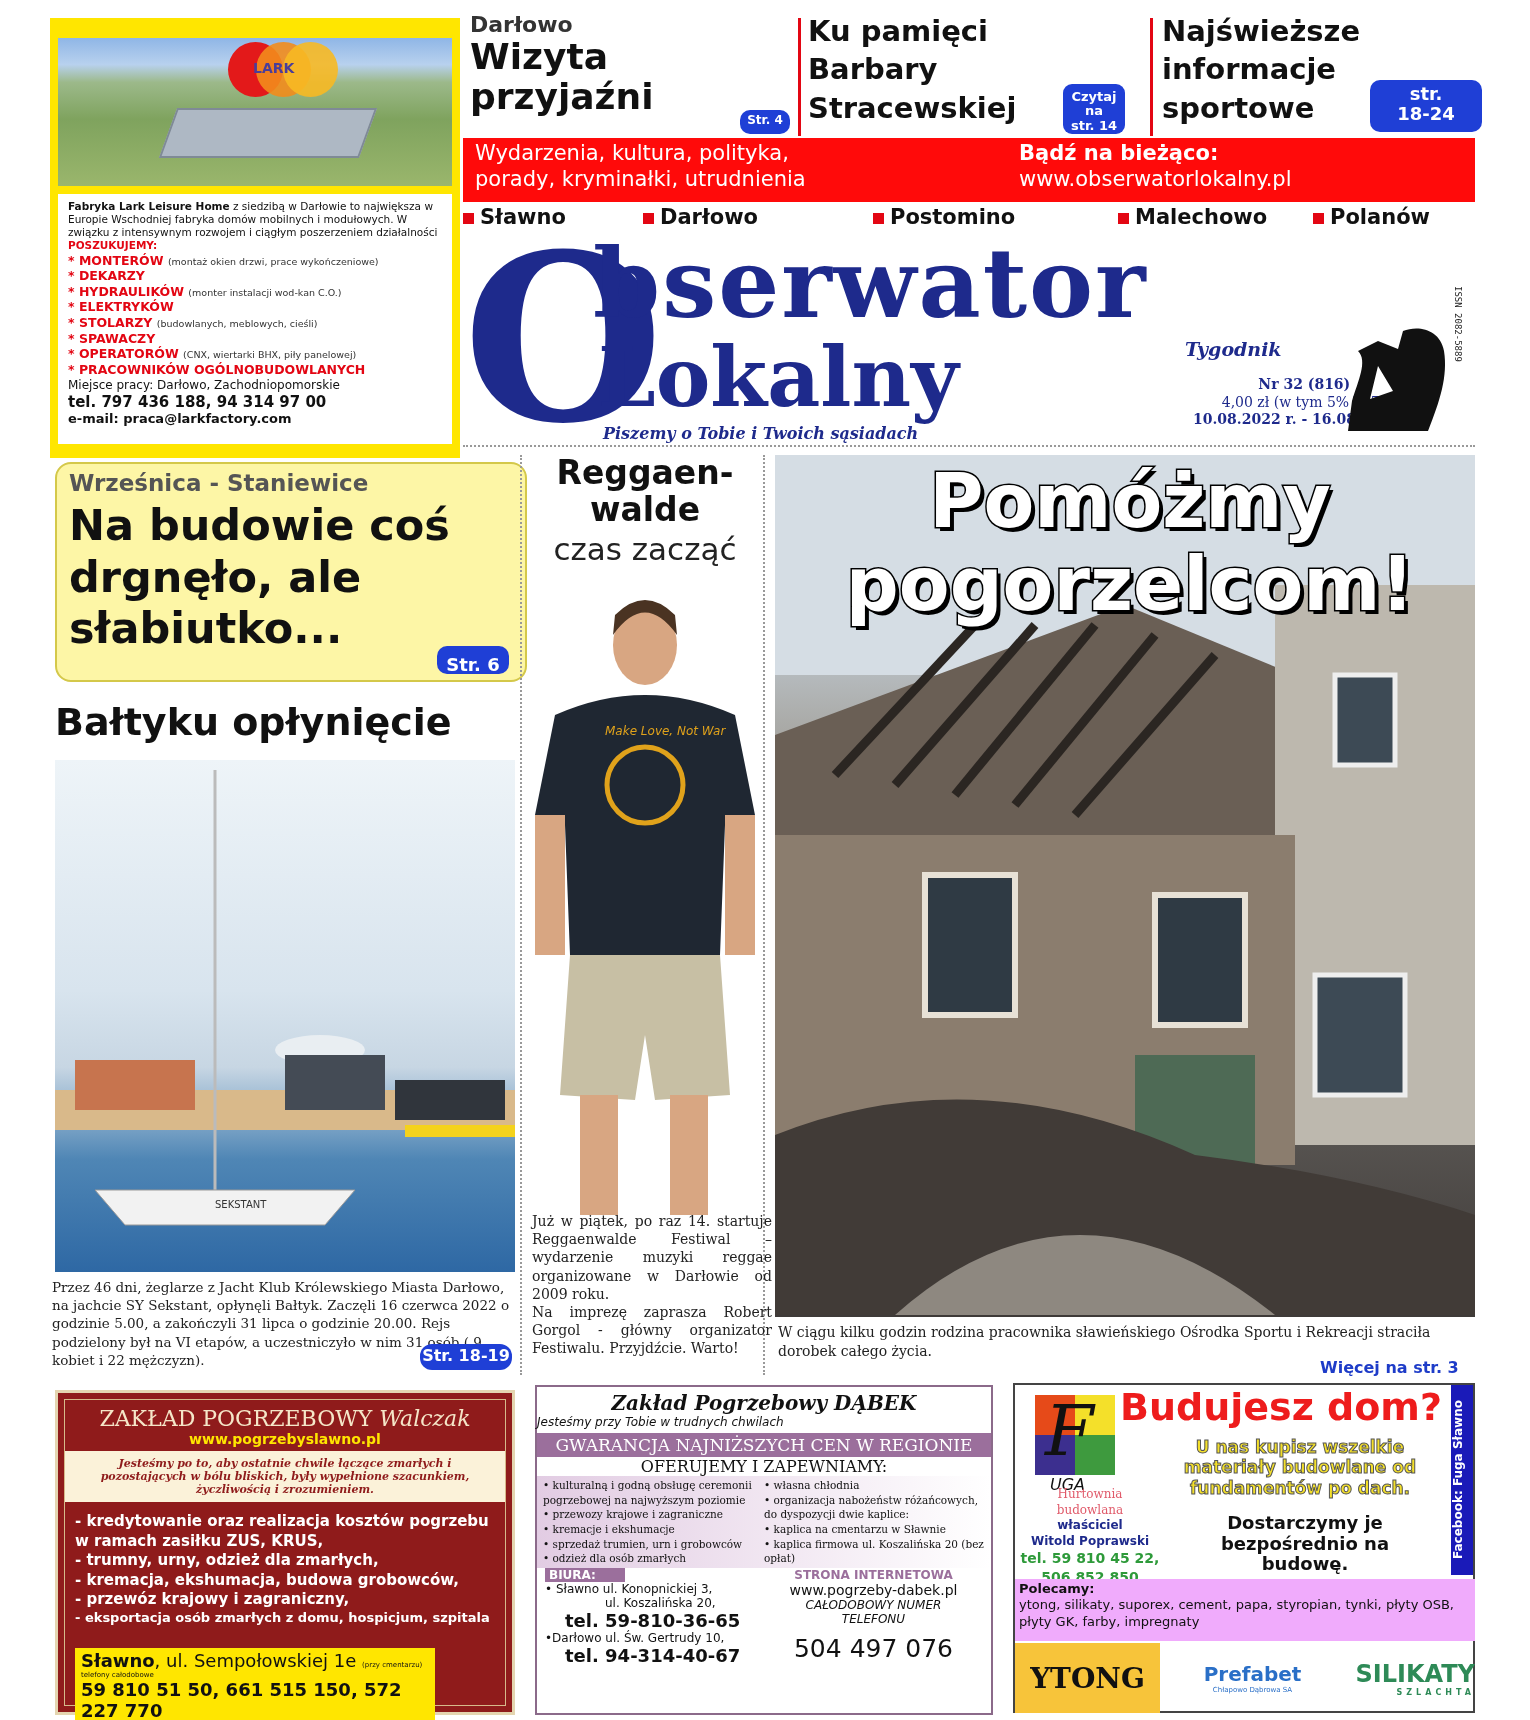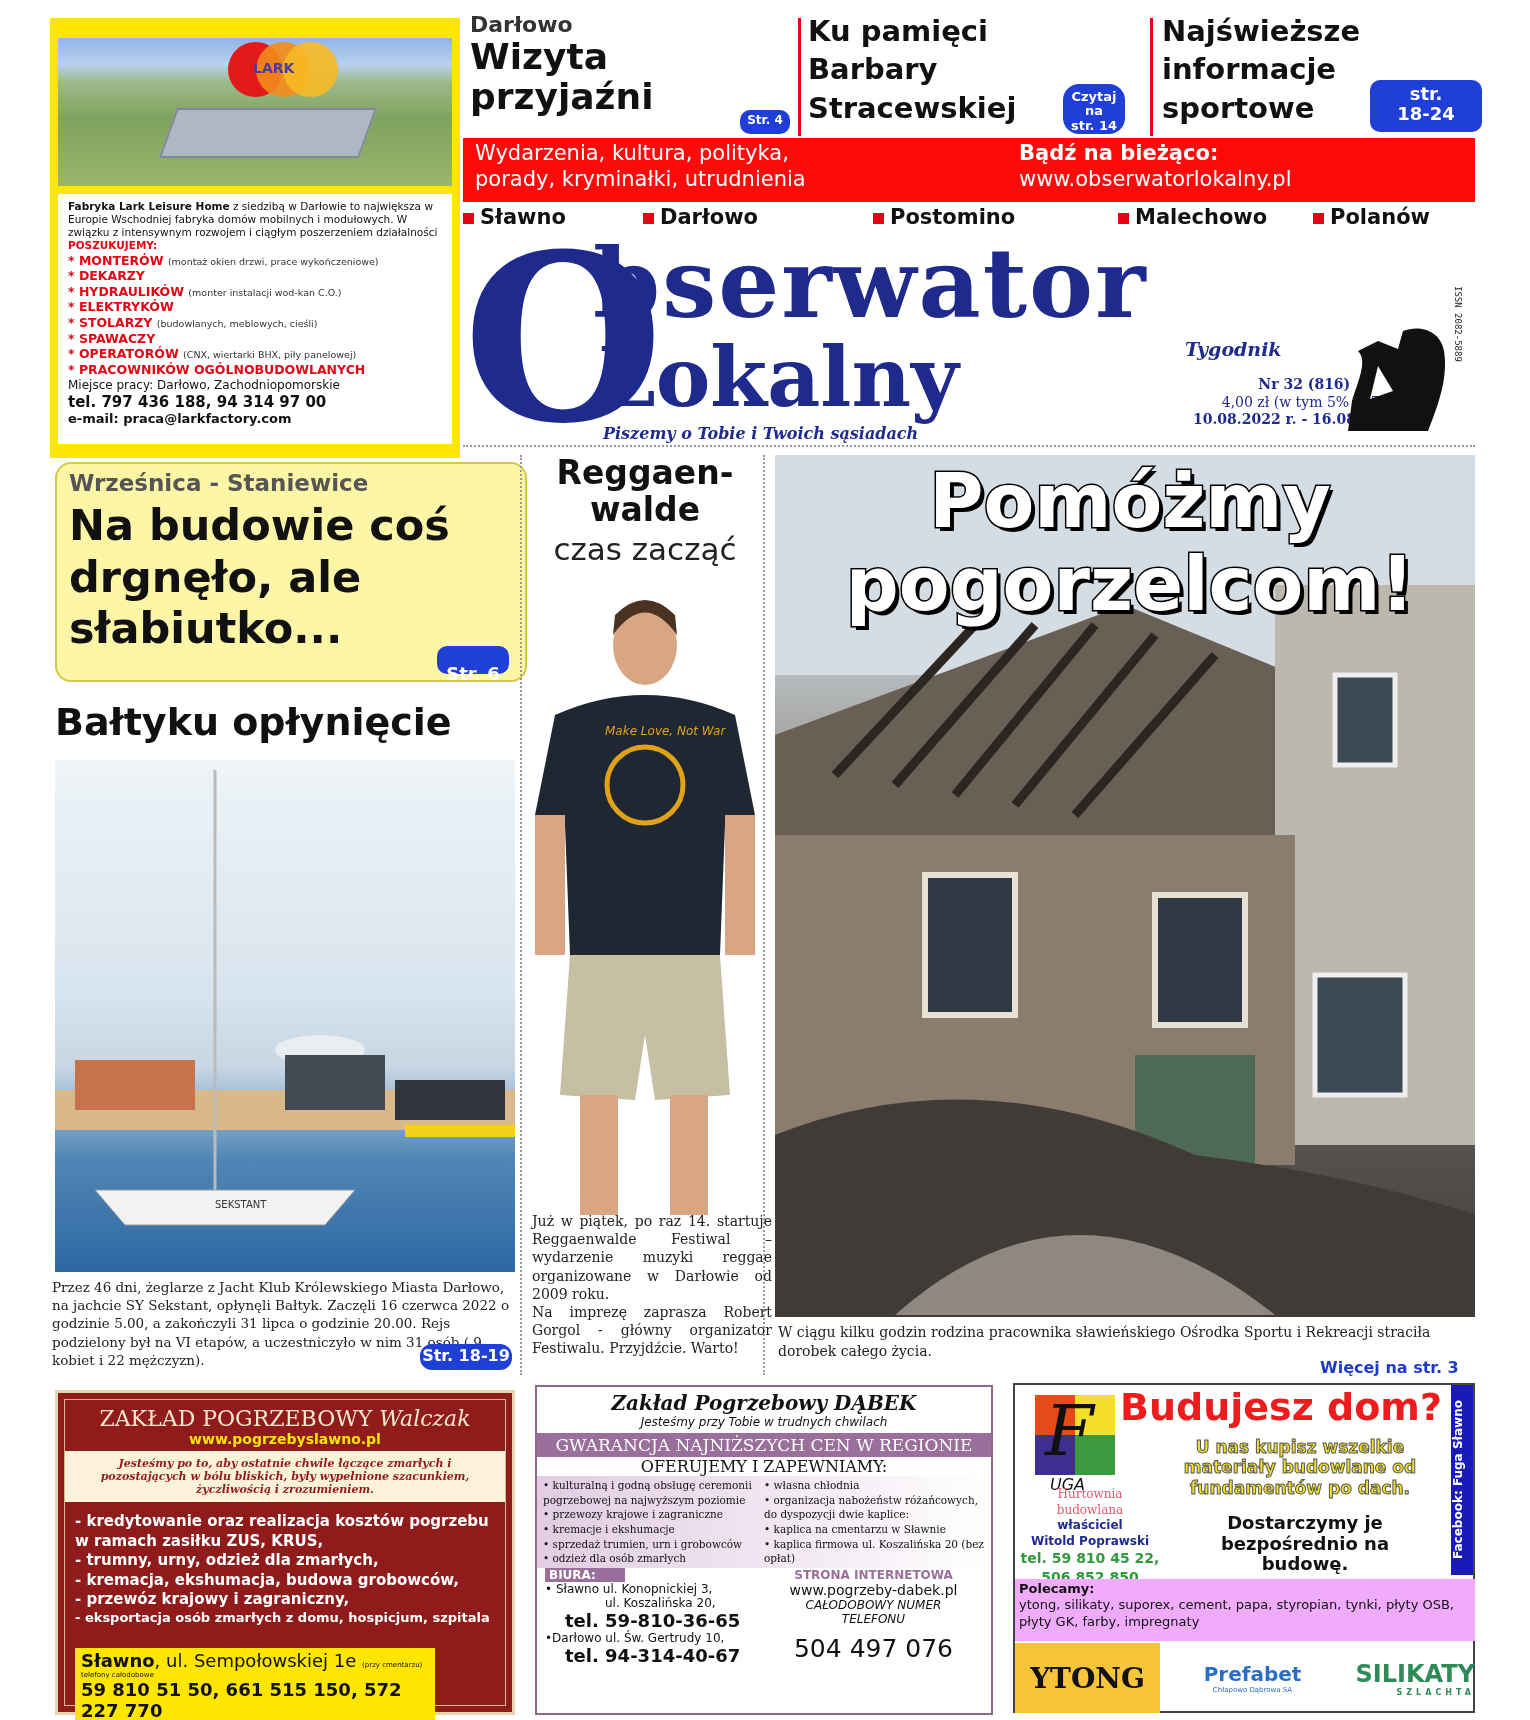--- a/index.html
+++ b/index.html
@@ -58,21 +58,21 @@
 
 #walczak{left:55px;top:1390px;width:460px;height:325px;background:#8f1b1b;border:3px solid #e4d5b0;padding:6px}
 #walczak .inner{border:1px solid #d6b98a;height:100%;padding:6px 10px;color:#fff}
 #walczak .t{font-family:"DejaVu Serif",serif;font-size:22px;text-align:center;color:#f5e6c8}
 #walczak .url{text-align:center;color:#ffe600;font-weight:bold;font-size:14px}
 #walczak .cream{background:#fbf2d9;color:#8f1b1b;font-family:"DejaVu Serif",serif;font-style:italic;font-weight:bold;font-size:11px;text-align:center;padding:6px 20px;margin:4px -10px}
 #walczak ul{list-style:none;font-weight:bold;font-size:15px;line-height:1.3;margin-top:10px}
 #walczak .yel{background:#ffe600;color:#111;padding:2px 6px;margin-top:22px;width:360px}
 #dabek{left:535px;top:1385px;width:458px;height:330px;border:2px solid #8b6a8a;background:#fff}
 #dabek .t{font-family:"DejaVu Serif",serif;font-style:italic;font-weight:bold;font-size:20px;text-align:center;margin-top:4px}
-#dabek .s{font-style:italic;font-size:12px;text-align:center}
+#dabek .s{font-style:italic;font-size:12px;}
 #dabek .bar{background:#9b6f9c;color:#fff;text-align:center;font-family:"DejaVu Serif",serif;font-size:17px;margin-top:4px;padding:2px 0}
 #dabek .of{text-align:center;font-family:"DejaVu Serif",serif;font-size:16px}
 #dabek .lists{display:flex;background:linear-gradient(90deg,#e2cce3,#fff);font-family:"DejaVu Serif",serif;font-size:10.5px;line-height:1.4;padding:2px 6px}
 #dabek .lists ul{list-style:none;flex:1}
 #fuga{left:1013px;top:1383px;width:462px;height:330px;border:2px solid #444;background:#fff}
 #fb{position:absolute;right:0;top:0;width:22px;height:190px;background:#1a1ab8;color:#fff;writing-mode:vertical-rl;transform:rotate(180deg);font-size:12px;font-weight:bold;text-align:center}
 #poleca{position:absolute;left:0;top:194px;width:460px;height:62px;background:#f0abfc;padding:2px 4px;font-size:13px;line-height:1.25}
 #logos{position:absolute;left:0;top:258px;width:460px;height:70px;display:flex;align-items:center}
 </style>
 </head>
@@ -108,21 +108,21 @@
   <div class="tsmall">Darłowo</div>
   <div class="tbig">Wizyta</div>
   <div class="tbig">przyjaźni</div>
   <div class="badge" style="left:270px;top:98px;width:50px;height:24px;font-size:12px;padding-top:4px">Str. 4</div>
 </div>
 <div class="vrule" style="left:798px"></div>
 <div class="teaser" style="left:808px;width:320px">
   <div class="tmed">Ku pamięci</div>
   <div class="tmed">Barbary</div>
   <div class="tmed">Stracewskiej</div>
-  <div class="badge" style="left:255px;top:72px;width:62px;height:50px;font-size:13px;padding-top:6px;border-radius:16px">
+  <div class="badge" style="left:255px;top:72px;width:62px;height:50px;font-size:13px;padding-top:6px;border-radius:9px">
       <div>Czytaj na</div>
       <div>str. 14</div>
     </div>
 </div>
 <div class="vrule" style="left:1150px"></div>
 <div class="teaser" style="left:1162px;width:320px">
   <div class="tmed">Najświeższe</div>
   <div class="tmed">informacje</div>
   <div class="tmed">sportowe</div>
   <div class="badge" style="left:208px;top:68px;width:112px;height:52px;font-size:18px;padding-top:4px">
@@ -163,21 +163,21 @@
     </div>
   <svg id="silh" width="100" height="110" viewBox="0 0 100 110">
     <path d="M55 10 C70 4 92 8 96 30 C100 55 92 80 80 110 L0 110 L4 80 C10 60 20 40 10 30 L30 20 L50 28 Z M30 45 L45 70 L22 78 Z" fill="#111" fill-rule="evenodd"></path>
   </svg>
   <div id="issn">ISSN 2082-5889</div>
 </div>
 
 <div id="wrz" class="abs">
   <div class="kick">Wrześnica - Staniewice</div>
   <div class="head">Na budowie coś drgnęło, ale słabiutko...</div>
-  <div class="badge" style="left:380px;top:182px;width:72px;height:28px;font-size:18px;padding-top:18px">Str. 6</div>
+  <div class="badge" style="left:380px;top:182px;width:72px;height:28px;font-size:18px;padding-top:9px">Str. 6</div>
 </div>
 
 <div id="balt" class="abs">Bałtyku opłynięcie</div>
 <div id="sail" class="abs">
   <svg width="460" height="512" viewBox="0 0 460 512">
     <rect x="0" y="330" width="460" height="40" fill="#d9b98a"></rect>
     <rect x="20" y="300" width="120" height="50" fill="#c7744e"></rect>
     <ellipse cx="265" cy="290" rx="45" ry="15" fill="#e9eef2"></ellipse>
     <rect x="230" y="295" width="100" height="55" fill="#444b55"></rect>
     <rect x="340" y="320" width="110" height="40" fill="#30353c"></rect>

